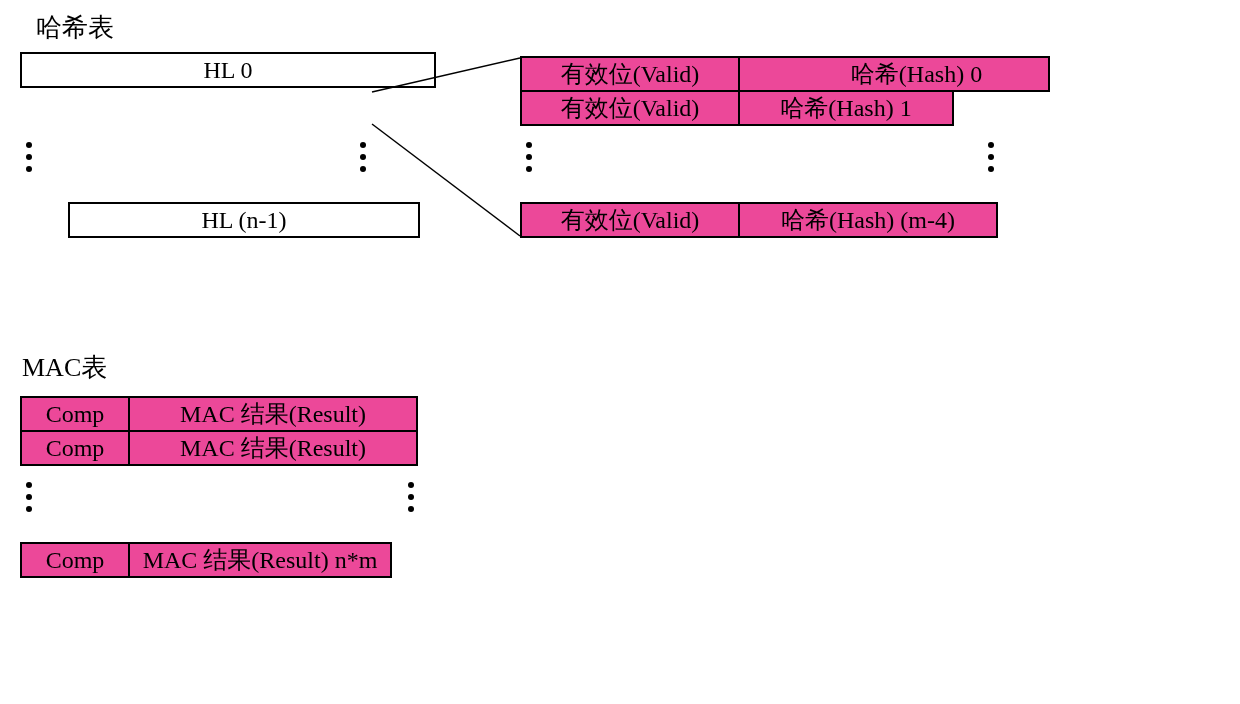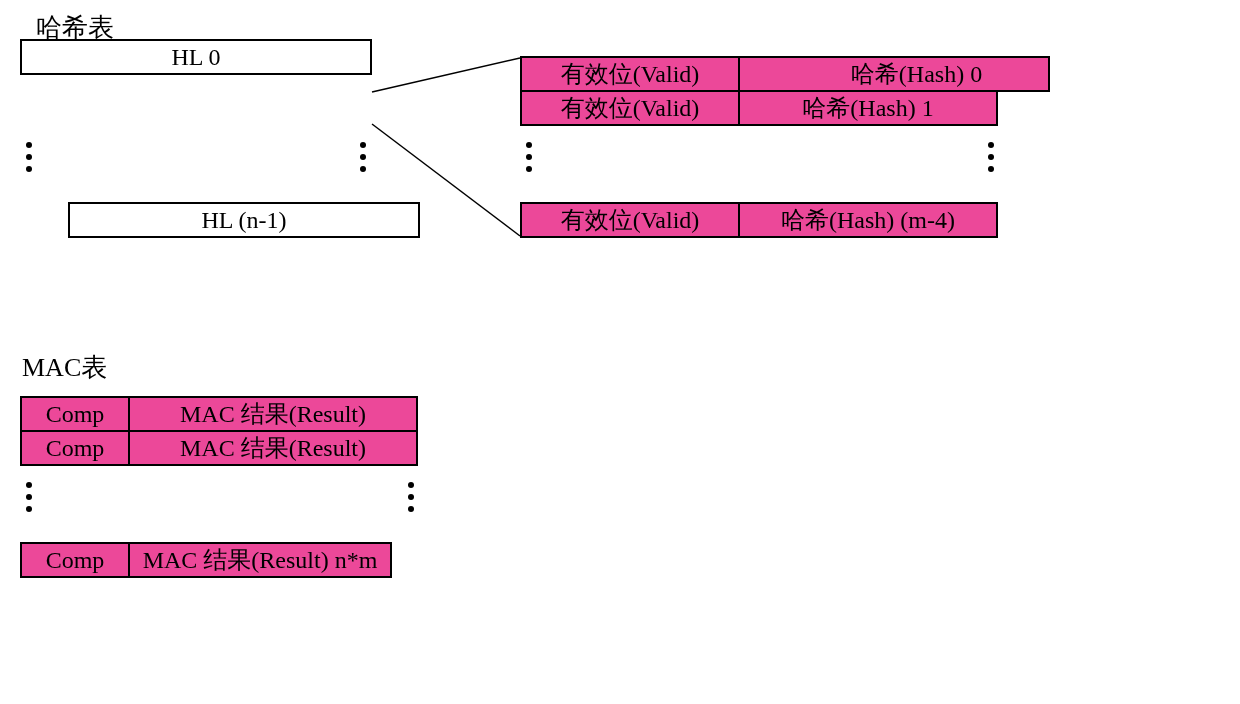--- a/index.html
+++ b/index.html
@@ -60,42 +60,42 @@
     pointer-events: none;
   }
 </style>
 </head>
 <body>
 
 <div class="diagram">
 
   <div class="title" style="left:16px; top:0px;">哈希表</div>
 
-  <div class="cell" style="left:0px; top:29px; width:352px; height:36px;">HL 0</div>
+  <div class="cell" style="left:0px; top:42px; width:416px; height:36px;">HL 0</div>
 
   <div class="vdots" style="left:6px; top:132px;">
     <div class="dot"></div>
       <div class="dot"></div>
       <div class="dot"></div>
   </div>
   <div class="vdots" style="left:340px; top:132px;">
     <div class="dot"></div>
       <div class="dot"></div>
       <div class="dot"></div>
   </div>
 
   <div class="cell" style="left:0px; top:192px; width:352px; height:36px;margin-left:48px;">HL (n-1)</div>
 
   <div class="row" style="left:500px; top:46px;">
     <div class="subcell" style="width:220px; height:36px;">有效位(Valid)</div>
     <div class="subcell" style="width:312px; height:36px; margin-left:-2px;padding-left:45px;">哈希(Hash) 0</div>
   </div>
   <div class="row" style="left:500px; top:80px;">
     <div class="subcell" style="width:220px; height:36px;">有效位(Valid)</div>
-    <div class="subcell" style="width:260px; height:36px; margin-left:-2px;">哈希(Hash) 1</div>
+    <div class="subcell" style="width:216px; height:36px; margin-left:-2px;">哈希(Hash) 1</div>
   </div>
 
   <div class="vdots" style="left:506px; top:132px;">
     <div class="dot"></div>
       <div class="dot"></div>
       <div class="dot"></div>
   </div>
   <div class="vdots" style="left:968px; top:132px;">
     <div class="dot"></div>
       <div class="dot"></div>

